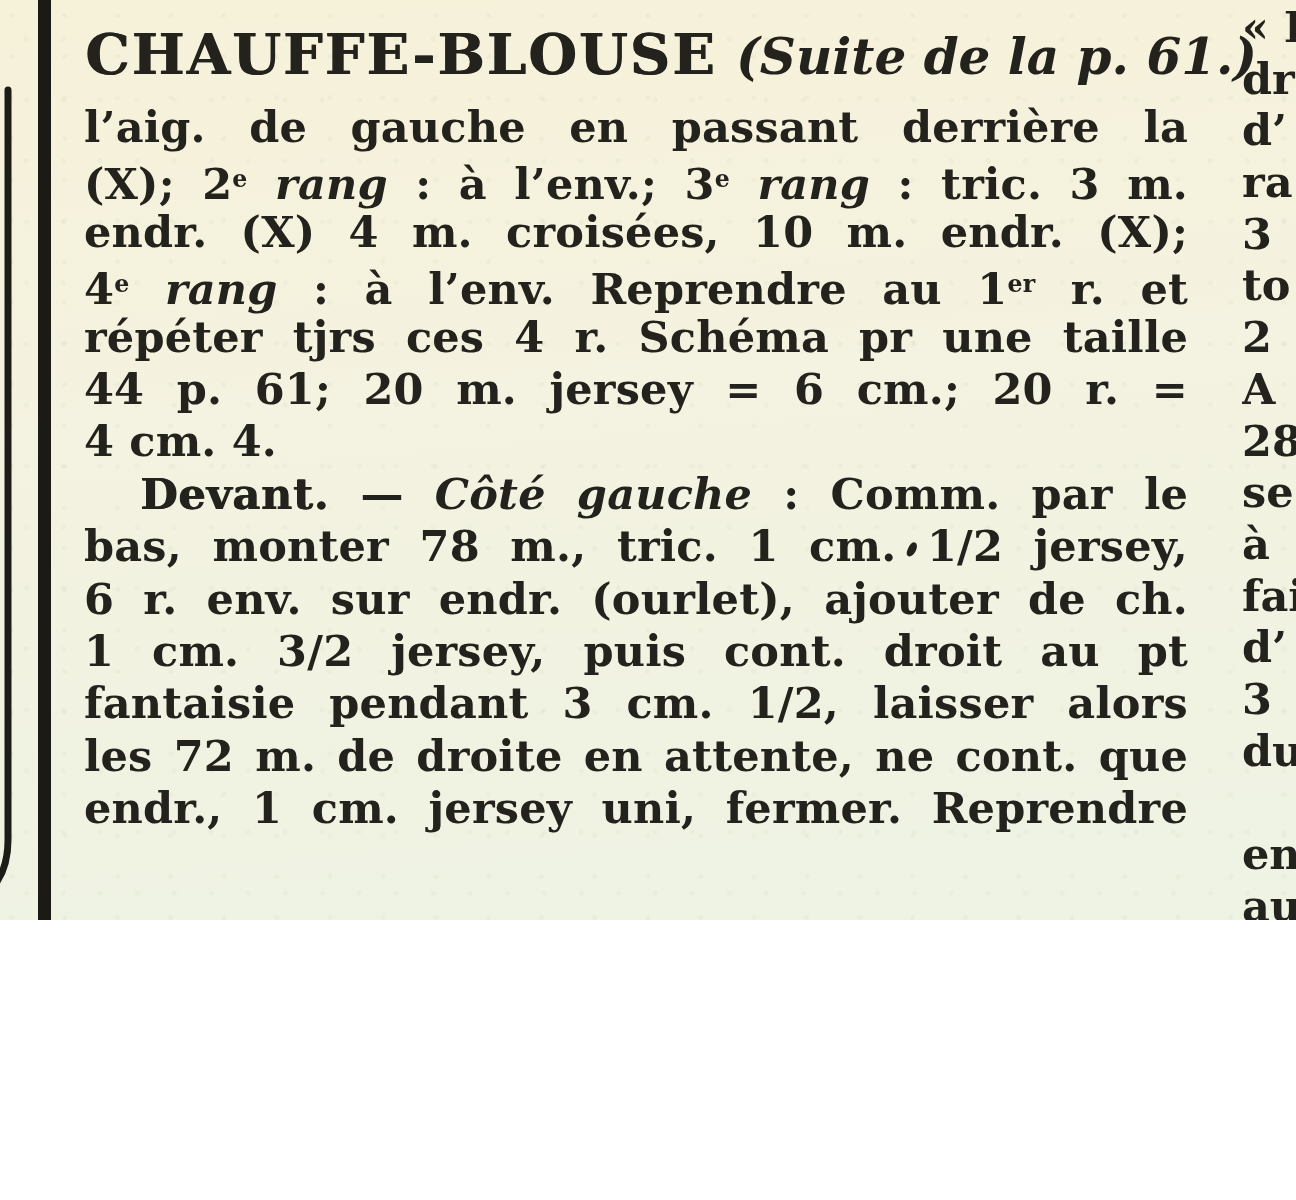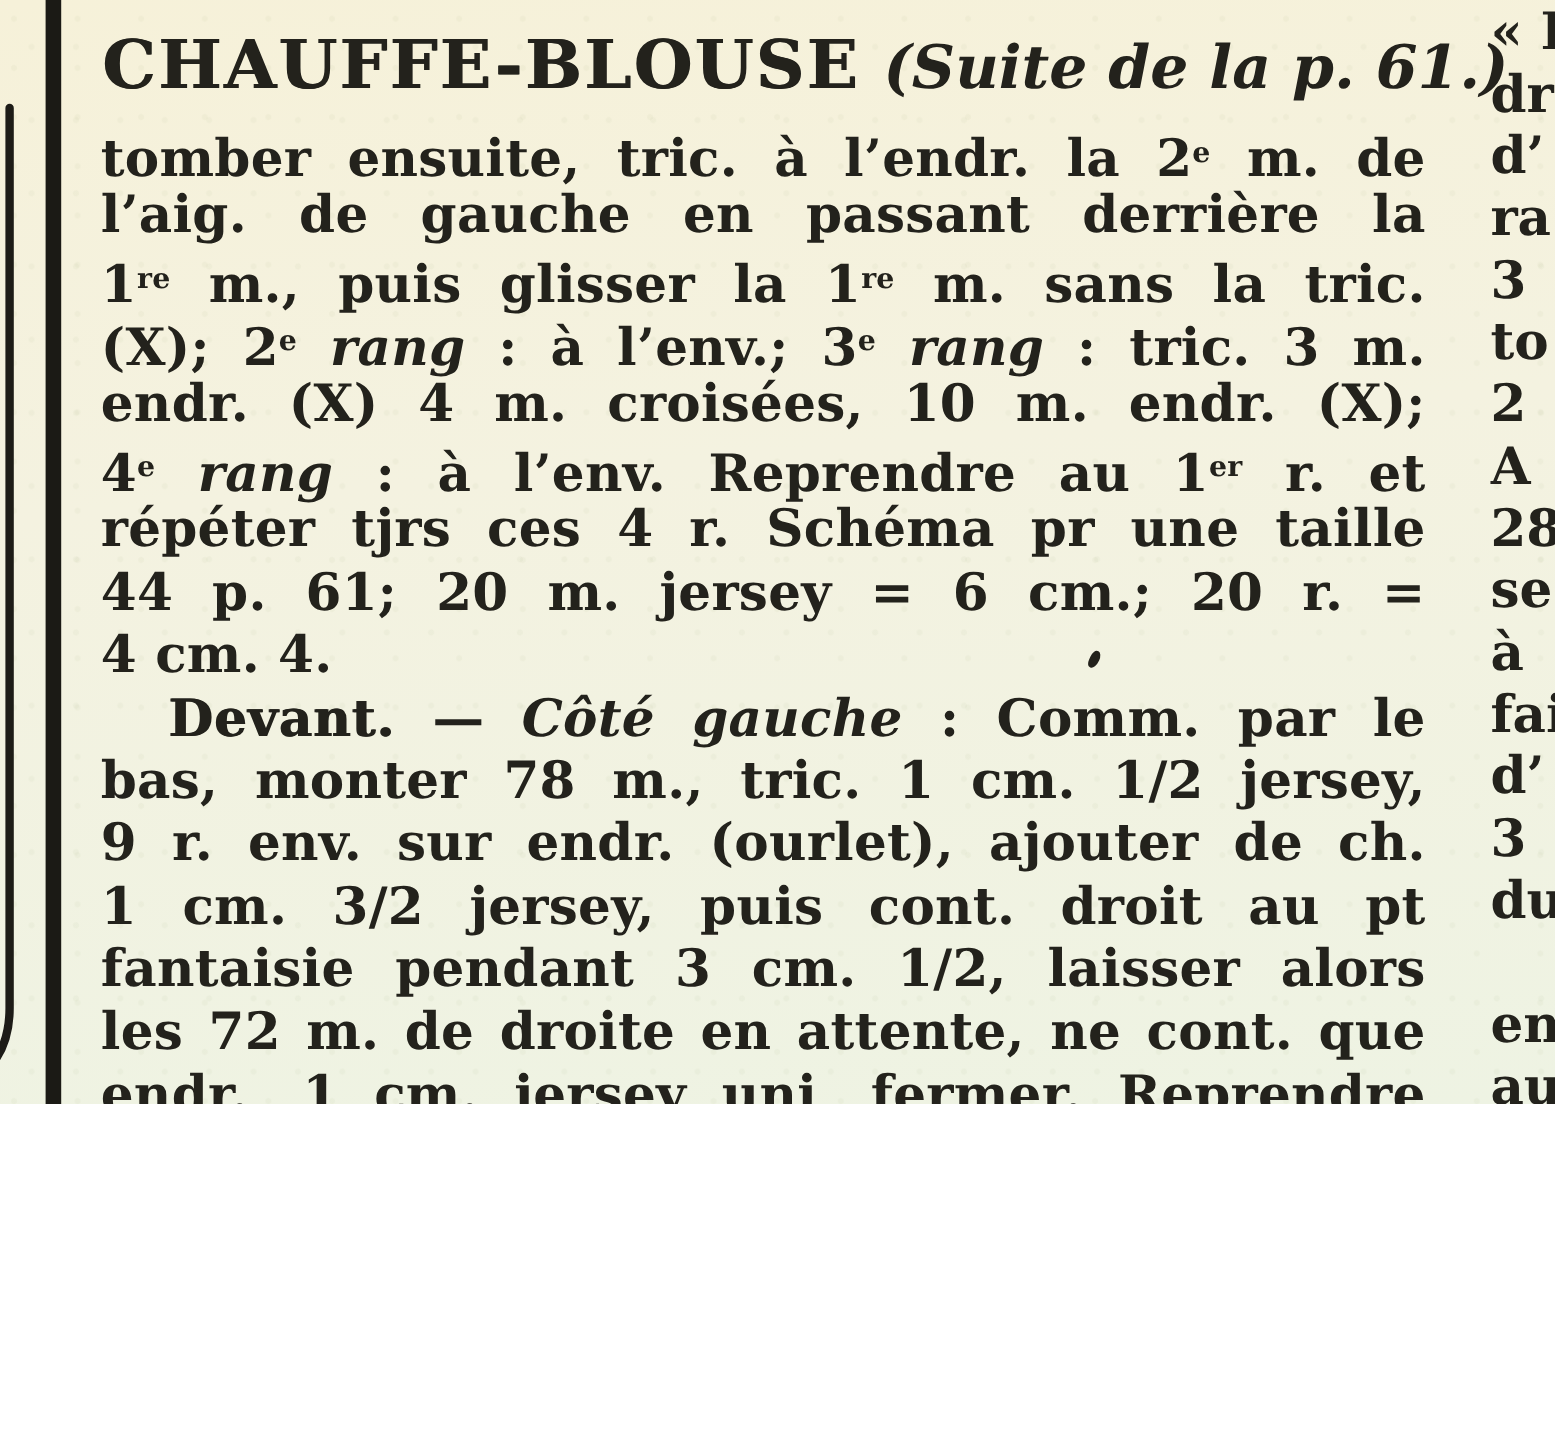--- a/index.html
+++ b/index.html
@@ -71,32 +71,30 @@
   </svg>
 
   <div class="rule-thick"></div>
 
   <div class="title">
     <span class="main">CHAUFFE-BLOUSE</span>
     <span class="suite">(Suite de la p. 61.)</span>
   </div>
 
   <div class="body-lines">
-      <div class="line just"><span>tomber ensuite, tric. à l’endr. la 2</span><span class="sup">e</span><span> m. de</span></div>
       <div class="line just"><span>l’aig. de gauche en passant derrière la</span></div>
-      <div class="line just"><span>1</span><span class="sup">re</span><span> m., puis glisser la 1</span><span class="sup">re</span><span> m. sans la tric.</span></div>
       <div class="line just"><span>(X); 2</span><span class="sup">e</span><span> </span><span class="i">rang</span><span> : à l’env.; 3</span><span class="sup">e</span><span> </span><span class="i">rang</span><span> : tric. 3 m.</span></div>
       <div class="line just"><span>endr. (X) 4 m. croisées, 10 m. endr. (X);</span></div>
       <div class="line just"><span>4</span><span class="sup">e</span><span> </span><span class="i">rang</span><span> : à l’env. Reprendre au 1</span><span class="sup">er</span><span> r. et</span></div>
       <div class="line just"><span>répéter tjrs ces 4 r. Schéma pr une taille</span></div>
       <div class="line just"><span>44 p. 61; 20 m. jersey = 6 cm.; 20 r. =</span></div>
       <div class="line"><span>4 cm. 4.</span></div>
       <div class="line just indent"><span class="b">Devant.</span><span> — </span><span class="i">Côté gauche</span><span> : Comm. par le</span></div>
       <div class="line just"><span>bas, monter 78 m., tric. 1 cm. 1/2 jersey,</span></div>
-      <div class="line just"><span>9 r. env. sur endr. (ourlet), ajouter de ch.</span></div>
+      <div class="line just"><span>6 r. env. sur endr. (ourlet), ajouter de ch.</span></div>
       <div class="line just"><span>1 cm. 3/2 jersey, puis cont. droit au pt</span></div>
       <div class="line just"><span>fantaisie pendant 3 cm. 1/2, laisser alors</span></div>
       <div class="line just"><span>les 72 m. de droite en attente, ne cont. que</span></div>
       <div class="line just"><span>endr., 1 cm. jersey uni, fermer. Reprendre</span></div>
     </div>
 
   <div class="right-col">
       <div class="frag">« E</div>
       <div class="frag">dr</div>
       <div class="frag">d’</div>

